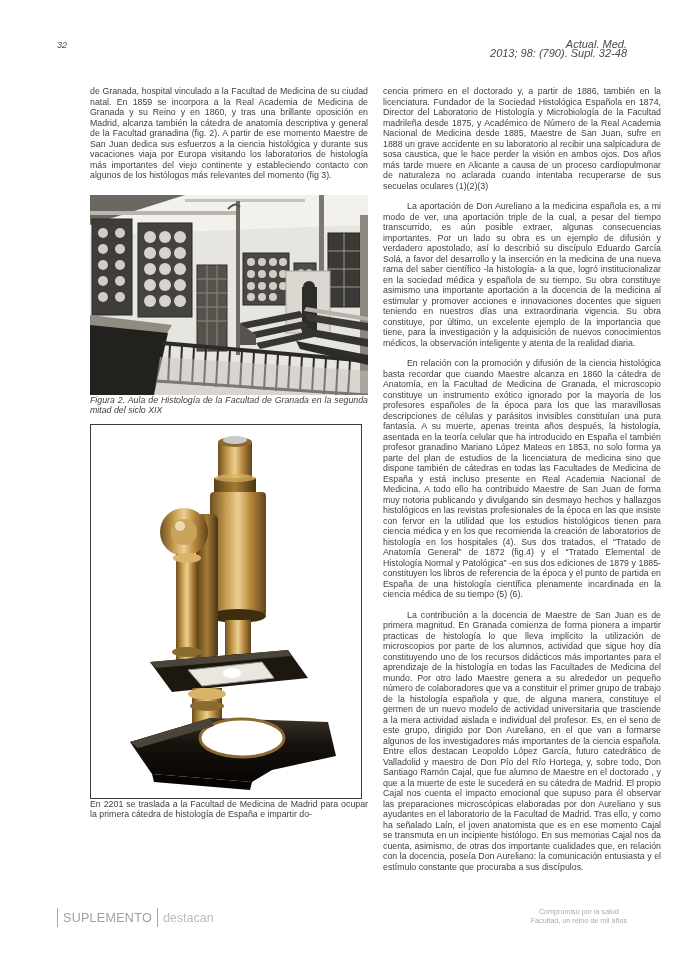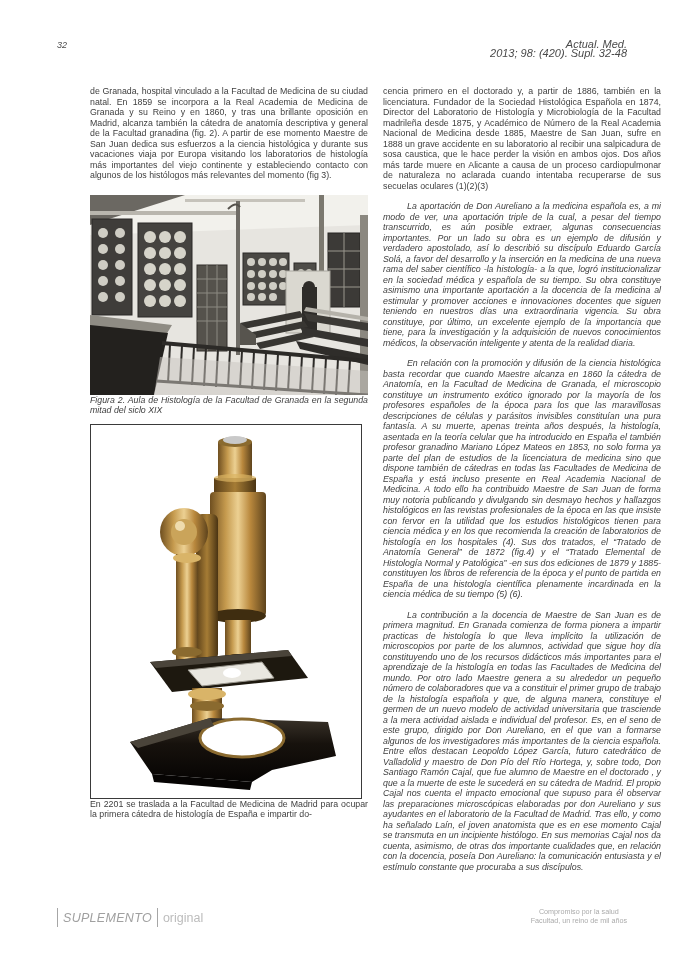--- a/index.html
+++ b/index.html
@@ -14,45 +14,45 @@
   }
   
   .header{position:absolute;top:40px;left:57px;right:56px;display:flex;justify-content:space-between;align-items:flex-start;}
   .page-num{font-style:italic;font-size:9px;color:#4a4a4a;}
   .journal-ref{text-align:right;font-style:italic;font-size:11px;line-height:9px;color:#4a4a4a;}
   
   .columns{position:absolute;top:86px;left:57px;width:571px;display:flex;gap:15px;padding-left:33px;}
   .col{width:278px;}
   .col p{margin:0;font-size:8.8px;line-height:10.5px;text-align:justify;}
   .col p.gap{margin-bottom:10px;}
-  .indent{text-indent:24px;font-style:italic;}
+  .indent{text-indent:24px;}
   
   .fig2-wrap{margin-top:14px;width:278px;height:200px;line-height:0;}
   .caption{font-size:8.5px;line-height:10px;font-style:italic;text-align:justify;color:#3e3e3e;margin-top:10px;}
   .fig3-box{margin-top:8px;width:270px;height:373px;border:1px solid #3a3a3a;display:flex;align-items:center;justify-content:center;background:#fff;}
   .caption3{margin-top:16px;}
   .after-fig{margin-top:6px;}
   
   .footer{position:absolute;left:57px;right:56px;top:908px;display:flex;justify-content:space-between;align-items:flex-start;}
   .brand{display:flex;align-items:center;gap:5px;}
   .vbar{display:inline-block;width:1px;height:19px;background:#a6a6a6;}
-  .brand-main{font-size:12.5px;color:#a0a0a0;letter-spacing:0.3px;font-style:italic;}
+  .brand-main{font-size:12.5px;color:#a0a0a0;letter-spacing:0.3px;}
   .brand-sub{font-size:12.5px;color:#bcbcbc;}
   .slogan{text-align:center;font-size:7.2px;line-height:8.8px;color:#ababab;}
 </style>
 </head>
 <body>
 
 <div class="page">
 
   <div class="header">
     <span class="page-num">32</span>
     <span class="journal-ref">
       <span>Actual. Med.</span><br>
-      <span>2013; 98: (420). Supl. 32-48</span>
+      <span>2013; 98: (790). Supl. 32-48</span>
     </span>
   </div>
 
   <div class="columns">
 
     <div class="col">
       <p>de Granada, hospital vinculado a la Facultad de Medicina de su ciudad natal. En 1859 se incorpora a la Real Academia de Medicina de Granada y su Reino y en 1860, y tras una brillante oposición en Madrid, alcanza también la cátedra de anatomía descriptiva y general de la Facultad granadina (fig. 2). A partir de ese momento Maestre de San Juan dedica sus esfuerzos a la ciencia histológica y durante sus vacaciones viaja por Europa visitando los laboratorios de histología más importantes del viejo continente y estableciendo contacto con algunos de los histólogos más relevantes del momento (fig 3).</p>
 
       <div class="fig2-wrap">
         <svg width="278" height="200" viewBox="0 0 278 200" xmlns="http://www.w3.org/2000/svg">
@@ -297,21 +297,21 @@
       <p class="gap indent">En relación con la promoción y difusión de la ciencia histológica basta recordar que cuando Maestre alcanza en 1860 la cátedra de Anatomía, en la Facultad de Medicina de Granada, el microscopio constituye un instrumento exótico ignorado por la mayoría de los profesores españoles de la época para los que las maravillosas descripciones de células y parásitos invisibles constituían una pura fantasía. A su muerte, apenas treinta años después, la histología, asentada en la teoría celular que ha introducido en España el también profesor granadino Mariano López Mateos en 1853, no solo forma ya parte del plan de estudios de la licenciatura de medicina sino que dispone también de cátedras en todas las Facultades de Medicina de España y está incluso presente en Real Academia Nacional de Medicina. A todo ello ha contribuido Maestre de San Juan de forma muy notoria publicando y divulgando sin desmayo hechos y hallazgos histológicos en las revistas profesionales de la época en las que insiste con fervor en la utilidad que los estudios histológicos tienen para ciencia médica y en los que recomienda la creación de laboratorios de histología en los hospitales (4). Sus dos tratados, el “Tratado de Anatomía General” de 1872 (fig.4) y el “Tratado Elemental de Histología Normal y Patológica” -en sus dos ediciones de 1879 y 1885- constituyen los libros de referencia de la época y el punto de partida en España de una histología científica plenamente incardinada en la ciencia médica de su tiempo (5) (6).</p>
       <p class="indent">La contribución a la docencia de Maestre de San Juan es de primera magnitud. En Granada comienza de forma pionera a impartir practicas de histología lo que lleva implícito la utilización de microscopios por parte de los alumnos, actividad que sigue hoy día constituyendo uno de los recursos didácticos más importantes para el aprendizaje de la histología en todas las Facultades de Medicina del mundo. Por otro lado Maestre genera a su alrededor un pequeño número de colaboradores que va a constituir el primer grupo de trabajo de la histología española y que, de alguna manera, constituye el germen de un nuevo modelo de actividad universitaria que trasciende a la mera actividad aislada e individual del profesor. Es, en el seno de este grupo, dirigido por Don Aureliano, en el que van a formarse algunos de los investigadores más importantes de la ciencia española. Entre ellos destacan Leopoldo López García, futuro catedrático de Valladolid y maestro de Don Pío del Río Hortega, y, sobre todo, Don Santiago Ramón Cajal, que fue alumno de Maestre en el doctorado , y que a la muerte de este le sucederá en su cátedra de Madrid. El propio Cajal nos cuenta el impacto emocional que supuso para él observar las preparaciones microscópicas elaboradas por don Aureliano y sus ayudantes en el laboratorio de la Facultad de Madrid. Tras ello, y como ha señalado Laín, el joven anatomista que es en ese momento Cajal se transmuta en un incipiente histólogo. En sus memorias Cajal nos da cuenta, asimismo, de otras dos importante cualidades que, en relación con la docencia, poseía Don Aureliano: la comunicación entusiasta y el estímulo constante que procuraba a sus discípulos.</p>
     </div>
   </div>
 
   <div class="footer">
     <div class="brand">
       <span class="vbar"></span>
       <span class="brand-main">SUPLEMENTO</span>
       <span class="vbar"></span>
-      <span class="brand-sub">original</span>
+      <span class="brand-sub">destacan</span>
     </div>
     <div class="slogan">
       <span>Compromiso por la salud</span><br>
       <span>Facultad, un reino de mil años</span>
     </div>
   </div>
 
 </div>
 
 </body></html>

